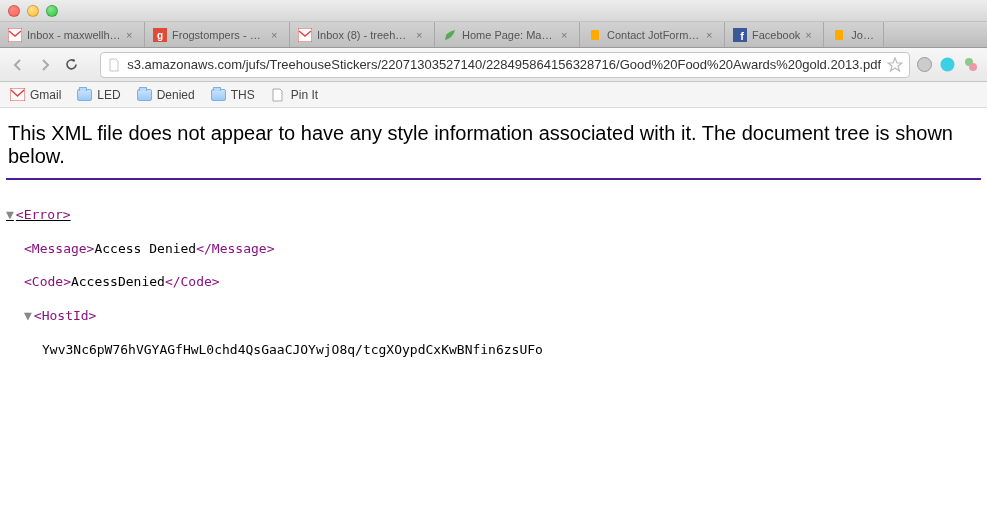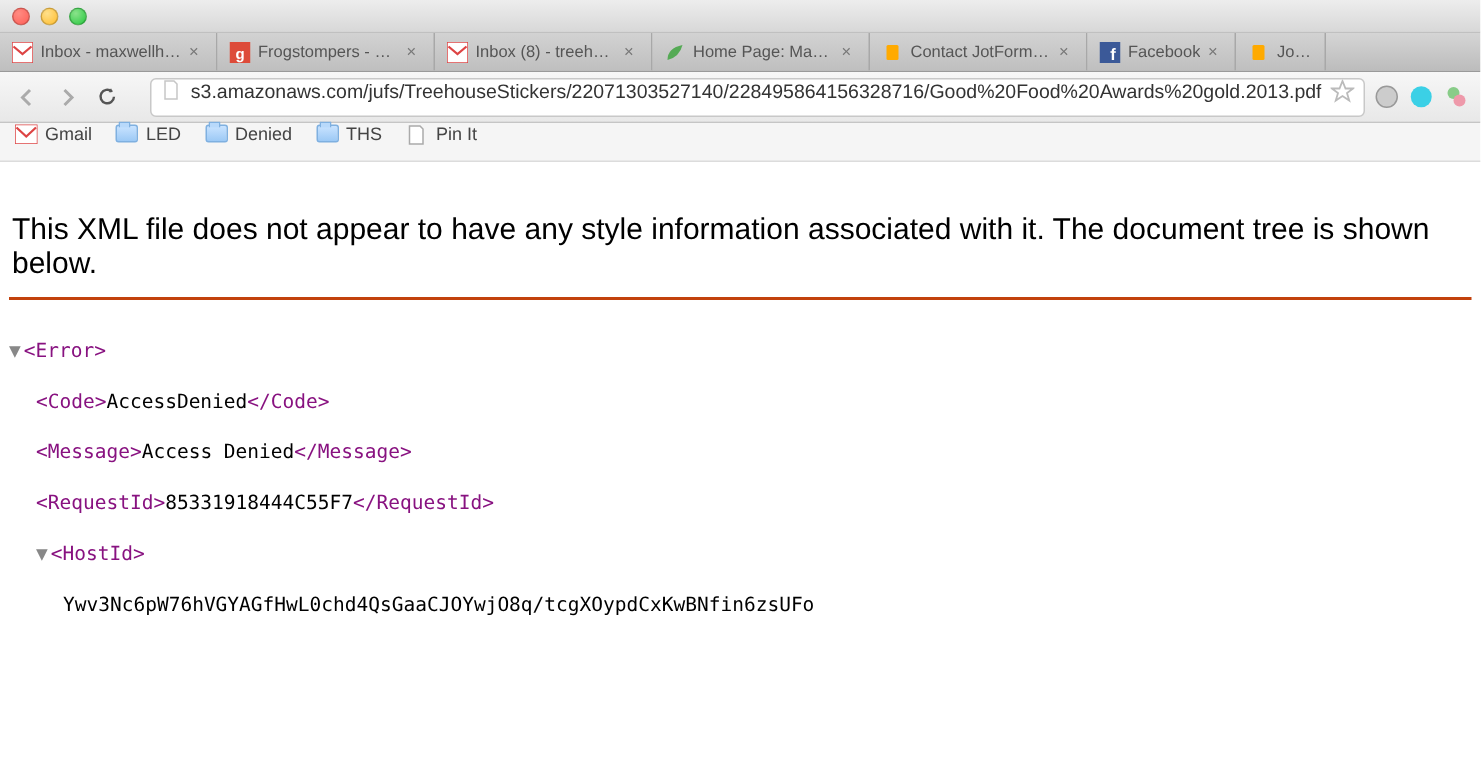--- a/index.html
+++ b/index.html
@@ -15,40 +15,40 @@
   .tabstrip { display: flex; height: 26px; background: linear-gradient(#d5d5d5, #bcbcbc); border-bottom: 1px solid #9a9a9a; overflow: hidden; }
   .tab { display: flex; align-items: center; gap: 5px; padding: 0 8px; border-right: 1px solid #a8a8a8; background: linear-gradient(#e4e4e4, #cfcfcf); font-size: 11px; color: #444; min-width: 0; flex: 0 0 auto; max-width: 145px; }
   .tab.inactive { background: linear-gradient(#d2d2d2, #bfbfbf); color:#555; }
   .tab .favicon { width: 14px; height: 14px; flex-shrink: 0; display:flex; align-items:center; justify-content:center; font-size:10px; }
   .tab .title { white-space: nowrap; overflow: hidden; text-overflow: ellipsis; flex: 1; }
   .tab .close { width: 10px; height: 10px; color: #777; font-size: 11px; line-height: 10px; flex-shrink:0; }
 
   .toolbar { display: flex; align-items: center; gap: 6px; height: 34px; padding: 0 8px; background: linear-gradient(#f7f7f7, #e8e8e8); border-bottom: 1px solid #c5c5c5; }
   .nav-btn { width: 22px; height: 22px; display:flex; align-items:center; justify-content:center; color:#888; border-radius:3px; }
   .nav-btn.enabled { color:#5a5a5a; }
-  .omnibox { flex:1; display:flex; height:26px; background:#fff; border:1px solid #c8c8c8; border-radius:4px; padding:0 6px; gap:6px;margin-left:12px; }
+  .omnibox { flex:1; display:flex; align-items:center; height:26px; background:#fff; border:1px solid #c8c8c8; border-radius:4px; padding:0 6px; gap:6px;margin-left:12px; }
   .page-icon { width:14px; height:14px; opacity:.55; }
   .url { flex:1; font-size:13px; color:#333; white-space:nowrap; overflow:hidden; text-overflow:ellipsis; font-family: "Lucida Grande", Arial, sans-serif; }
   .star { width:16px; height:16px; color:#bbb; }
   .ext { width:18px; height:18px; display:flex; align-items:center; justify-content:center; }
 
-  .bookmarks { display:flex; align-items:flex-start; gap:16px; height:26px; padding:0 10px; background:#f5f5f5; border-bottom:1px solid #dcdcdc; font-size:12px; color:#444; }
+  .bookmarks { display:flex; align-items:center; gap:16px; height:26px; padding:0 10px; background:#f5f5f5; border-bottom:1px solid #dcdcdc; font-size:12px; color:#444; }
   .bm { display:flex; align-items:center; gap:5px; }
   .bm-icon { width:15px; height:13px; }
   .folder-icon { width:15px; height:12px; background: linear-gradient(#c9e3ff,#9cc9f5); border:1px solid #7fb0e0; border-radius:2px; position:relative; }
   .folder-icon::before { content:""; position:absolute; top:-3px; left:1px; width:6px; height:3px; background:#b8d9fb; border:1px solid #7fb0e0; border-bottom:none; border-radius:1px 1px 0 0; }
 
   .content { padding: 10px 6px; }
-  .banner { font-size: 20px; font-family: Helvetica, Arial, sans-serif; color:#000; padding: 4px 2px 10px 2px; border-bottom: 2px solid #c2410c; margin-bottom: 10px; margin-top: 20px; }
+  .banner { font-size: 20px; font-family: Helvetica, Arial, sans-serif; color:#000; padding: 4px 2px 10px 2px; border-bottom: 2px solid #4c1d95; margin-bottom: 10px; }
   .xml { font-family: Menlo, Monaco, monospace; font-size: 13px; line-height: 1.3; color:#000; white-space: pre; }
   .tag { color: #881280; }
   .disclosure { color:#888; margin-right:2px; }
   .ind1 { padding-left: 18px; display:block;}
   .ind2 { padding-left: 36px; display:block;}
-  .row { display:block; }
+  .row { display:block;text-decoration:underline; }
 
   svg { display:block; }
 </style>
 </head>
 <body>
 
 <div class="titlebar">
   <div class="traffic-lights">
     <div class="tl tl-red"></div>
     <div class="tl tl-yellow"></div>
@@ -198,19 +198,18 @@
         </svg>
       </span>
     <span>Pin It</span>
   </div>
 </div>
 
 <div class="content">
   <div class="banner">This XML file does not appear to have any style information associated with it. The document tree is shown below.</div>
   <div class="xml">
 <span class="row"><span class="disclosure">▼</span><span class="tag">&lt;Error&gt;</span></span>
+<span class="ind1"><span class="tag">&lt;Message&gt;</span><span>Access Denied</span><span class="tag">&lt;/Message&gt;</span></span>
 <span class="ind1"><span class="tag">&lt;Code&gt;</span><span>AccessDenied</span><span class="tag">&lt;/Code&gt;</span></span>
-<span class="ind1"><span class="tag">&lt;Message&gt;</span><span>Access Denied</span><span class="tag">&lt;/Message&gt;</span></span>
-<span class="ind1"><span class="tag">&lt;RequestId&gt;</span><span>85331918444C55F7</span><span class="tag">&lt;/RequestId&gt;</span></span>
 <span class="ind1"><span class="disclosure">▼</span><span class="tag">&lt;HostId&gt;</span></span>
 <span class="ind2"><span>Ywv3Nc6pW76hVGYAGfHwL0chd4QsGaaCJOYwjO8q/tcgXOypdCxKwBNfin6zsUFo</span></span>
   </div>
 </div>
 
 </body></html>

